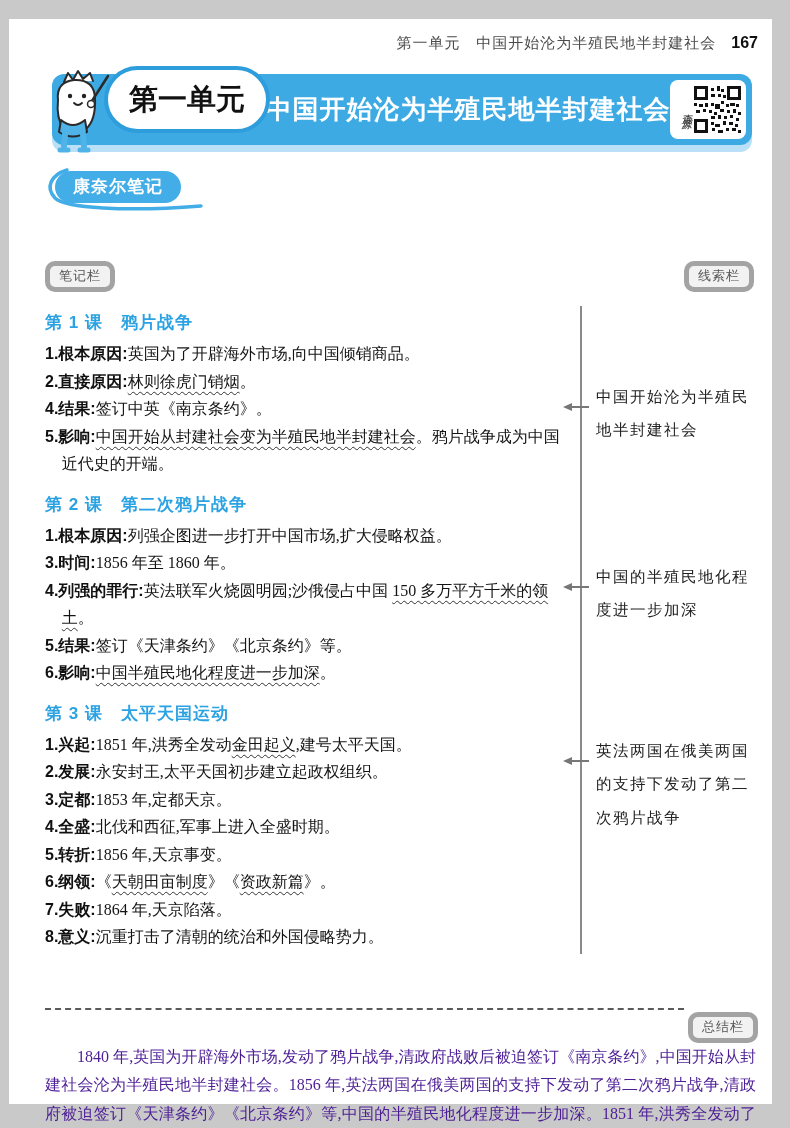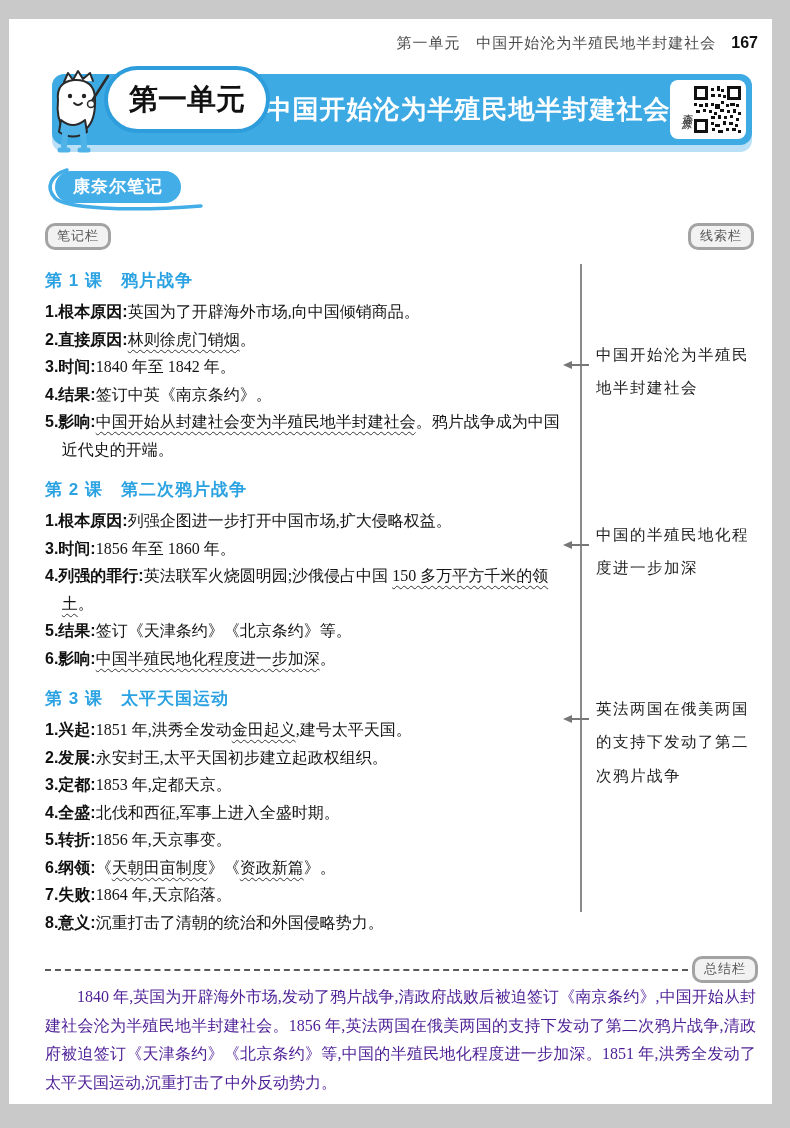--- a/index.html
+++ b/index.html
@@ -28,22 +28,22 @@
   .mascot { position:absolute; left:-18px; top:-14px; z-index:4; }
 
   
   .badge-row { position:relative; margin:26px 0 0 36px; height:36px; }
   .badge-arc { position:absolute; left:0; top:-4px; }
   .badge { position:absolute; left:10px; top:0; background:#42ade6; color:#fff; font-family:"Liberation Sans", sans-serif;
            font-weight:bold; font-size:17px; padding:4px 18px 5px 18px; border-radius:16px; letter-spacing:1px; }
 
   
   .col-labels { display:flex; justify-content:space-between; margin:16px 18px 0 36px; }
-  .pill { display:inline-block; border:3px solid #a3a3a3; background:#f2f2f2; color:#555; font-size:13px;
-          font-family:"Liberation Sans", sans-serif; border-radius:10px; padding:1px 9px 2px 9px; letter-spacing:1px; }
+  .pill { display:inline-block; border:5px solid #a3a3a3; background:#f2f2f2; color:#555; font-size:13px;
+          font-family:"Liberation Sans", sans-serif; border-radius:10px; padding:1px 9px 2px 9px; letter-spacing:1px;margin-top:38px; }
 
   
   .columns { position:relative; display:flex; margin:4px 14px 0 36px; min-height:658px; }
   .notes-col { flex:1; padding-right:10px; }
   .divider { position:relative; width:0; border-left:2px solid #8a8a8a; margin-top:10px; height:648px; }
   .clues-col { position:relative; width:176px; padding-left:14px; }
 
   .lesson-title { font-family:"Liberation Sans", sans-serif; font-weight:bold; font-size:17px; color:#2ba2e2;
                   margin:15px 0 6px 0; letter-spacing:1px; }
   .lesson-title:first-child { }
@@ -158,21 +158,20 @@
     <div class="col-labels">
       <span class="pill">笔记栏</span>
       <span class="pill">线索栏</span>
     </div>
 
     <div class="columns">
       <div class="notes-col">
           <div class="lesson-title">第 1 课　鸦片战争</div>
           <div class="note-item"><span class="item-label">1.根本原因:</span><span>英国为了开辟海外市场,向中国倾销商品。</span></div>
           <div class="note-item"><span class="item-label">2.直接原因:</span><span class="wavy">林则徐虎门销烟</span><span>。</span></div>
-          <div class="note-item"><span class="item-label">3.时间:</span><span>1840 年至 1842 年。</span></div>
           <div class="note-item"><span class="item-label">4.结果:</span><span>签订中英《南京条约》。</span></div>
           <div class="note-item"><span class="item-label">5.影响:</span><span class="wavy">中国开始从封建社会变为半殖民地半封建社会</span><span>。鸦片战争成为中国近代史的开端。</span></div>
           <div class="lesson-title">第 2 课　第二次鸦片战争</div>
           <div class="note-item"><span class="item-label">1.根本原因:</span><span>列强企图进一步打开中国市场,扩大侵略权益。</span></div>
           <div class="note-item"><span class="item-label">3.时间:</span><span>1856 年至 1860 年。</span></div>
           <div class="note-item"><span class="item-label">4.列强的罪行:</span><span>英法联军火烧圆明园;沙俄侵占中国 </span><span class="wavy">150 多万平方千米的领土</span><span>。</span></div>
           <div class="note-item"><span class="item-label">5.结果:</span><span>签订《天津条约》《北京条约》等。</span></div>
           <div class="note-item"><span class="item-label">6.影响:</span><span class="wavy">中国半殖民地化程度进一步加深</span><span>。</span></div>
           <div class="lesson-title">第 3 课　太平天国运动</div>
           <div class="note-item"><span class="item-label">1.兴起:</span><span>1851 年,洪秀全发动</span><span class="wavy">金田起义</span><span>,建号太平天国。</span></div>

